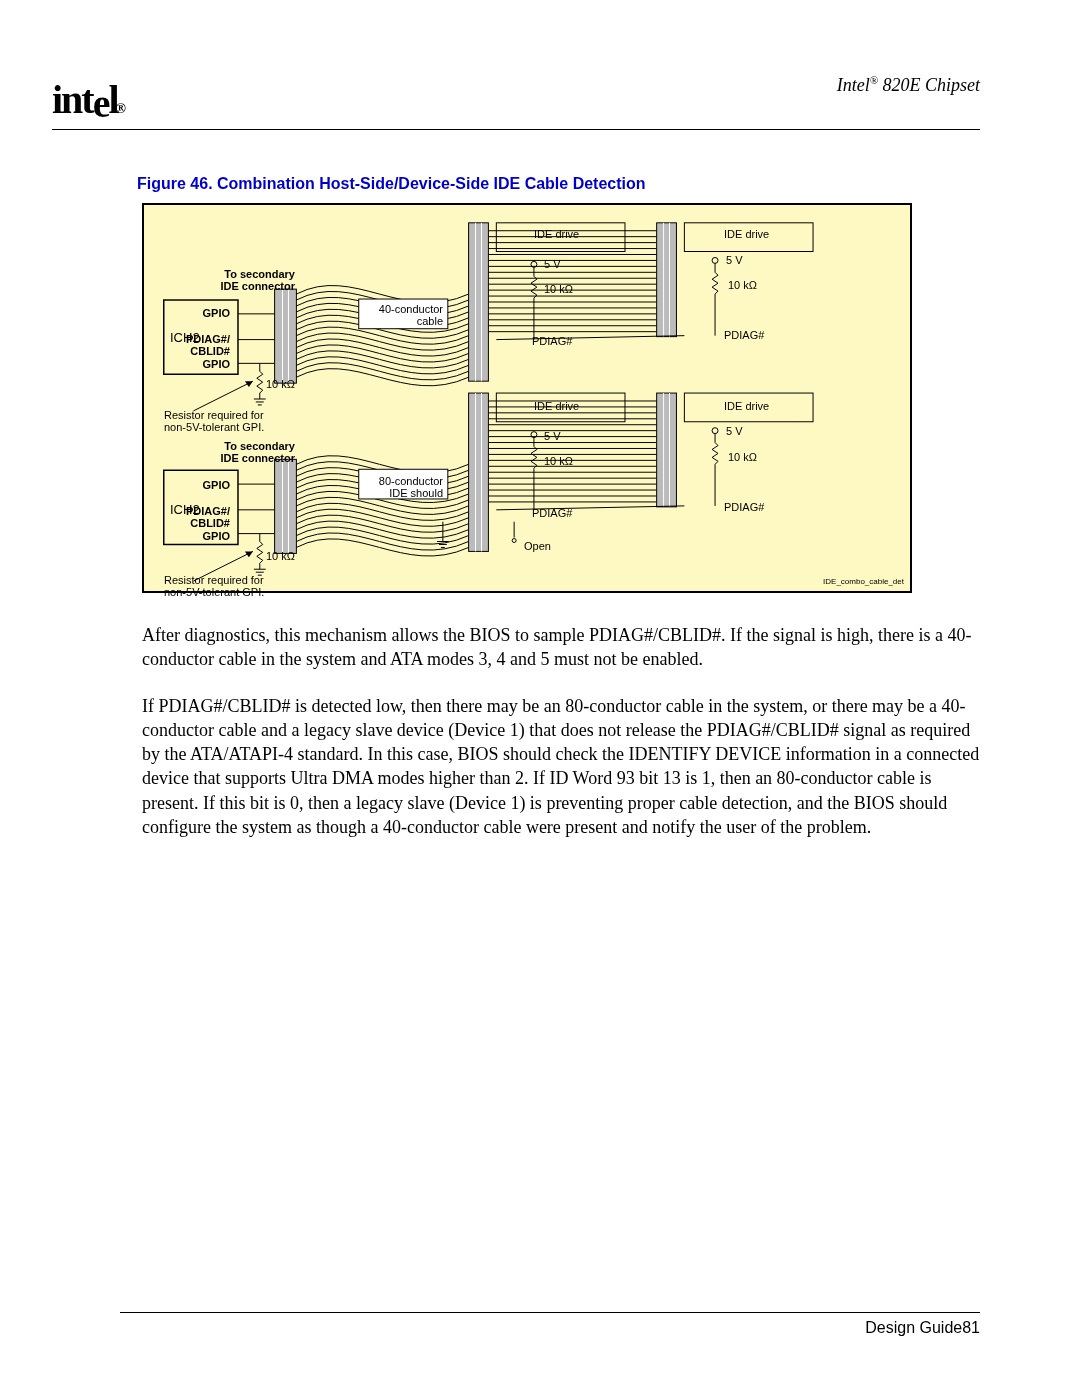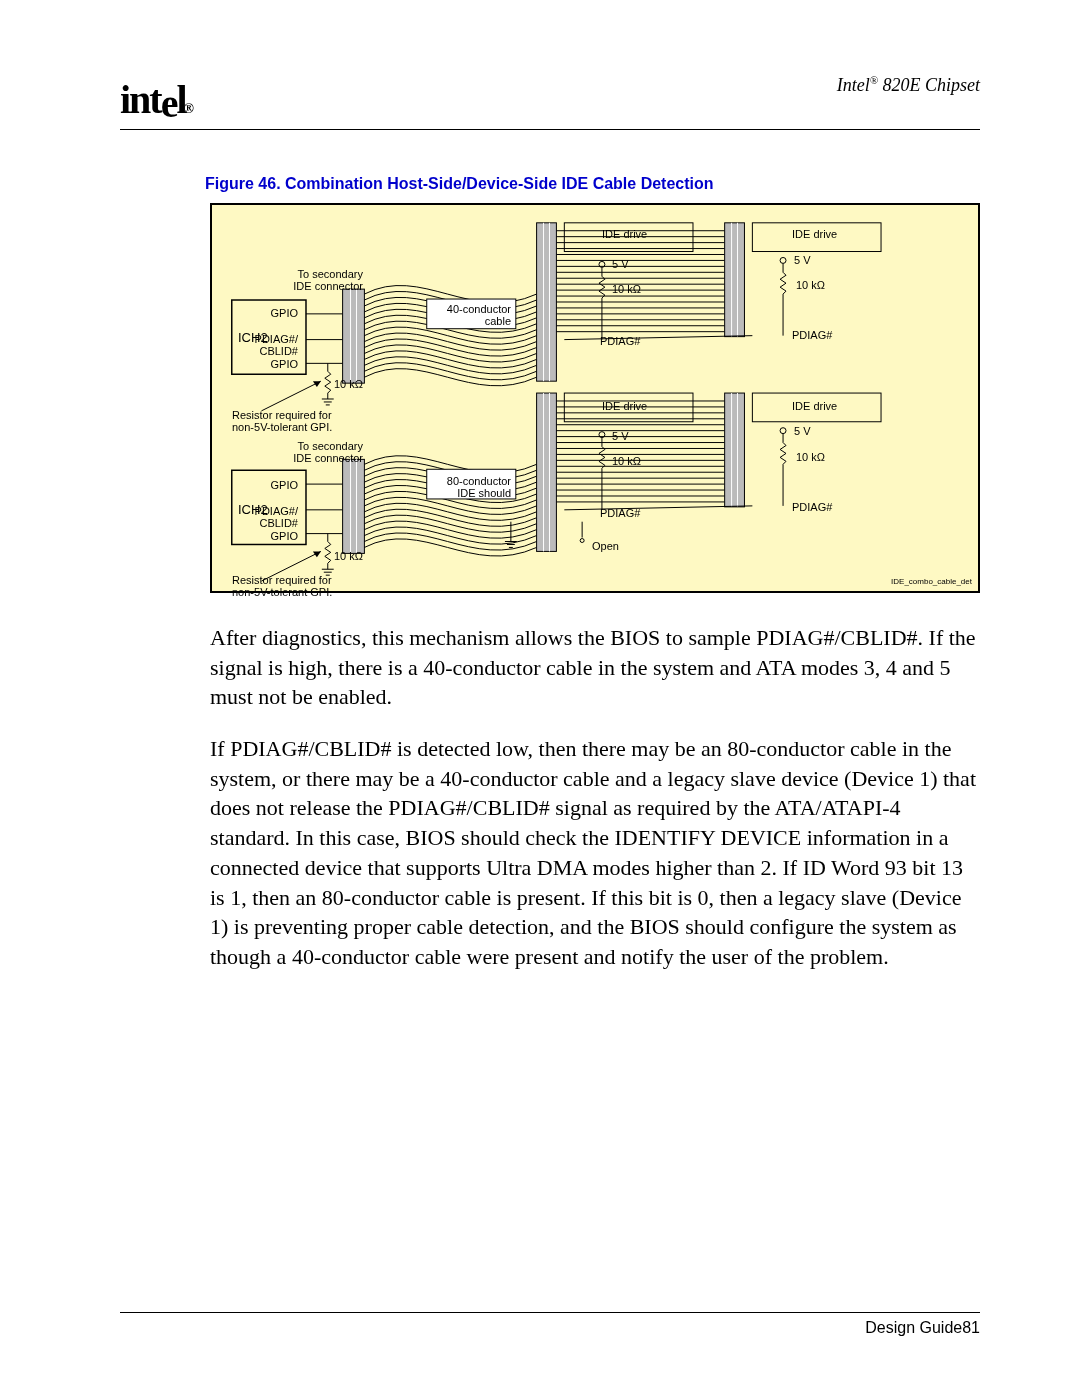--- a/index.html
+++ b/index.html
@@ -7,21 +7,21 @@
     width: 1080px;
     height: 1397px;
     background: #fff;
     font-family: "Times New Roman", Times, serif;
     position: relative;
     color: #000;
   }
   .page {
     position: absolute;
     top: 0; left: 0; right: 0; bottom: 0;
-    padding: 74px 100px 60px 120px;
+    padding: 74px 100px 60px 52px;
   }
   .header {
     display: flex;
     justify-content: space-between;
     align-items: flex-start;
     border-bottom: 1px solid #000;
     padding-bottom: 8px;
     margin-bottom: 45px;
   }
   .chipset-name { font-style: italic; font-size: 18px; }
@@ -69,26 +69,26 @@
     inset: 0;
     width: 100%;
     height: 100%;
   }
   .fb-label {
     position: absolute;
     font-size: 11px;
     line-height: 1.1;
     white-space: nowrap;
   }
-  .fb-label.right-align { text-align: right; }
+  .fb-label.right-align { text-align: right; font-weight: bold; }
   .fb-label.tiny { font-size: 8px; }
   .body-text {
     margin-left: 90px;
     margin-right: 0;
-    font-size: 22px;
+    font-size: 18px;
     line-height: 1.35;
   }
   .body-text p { margin-bottom: 22px; }
   .footer {
     position: absolute;
     bottom: 60px;
     left: 120px;
     right: 100px;
     border-top: 1px solid #000;
     padding-top: 6px;

